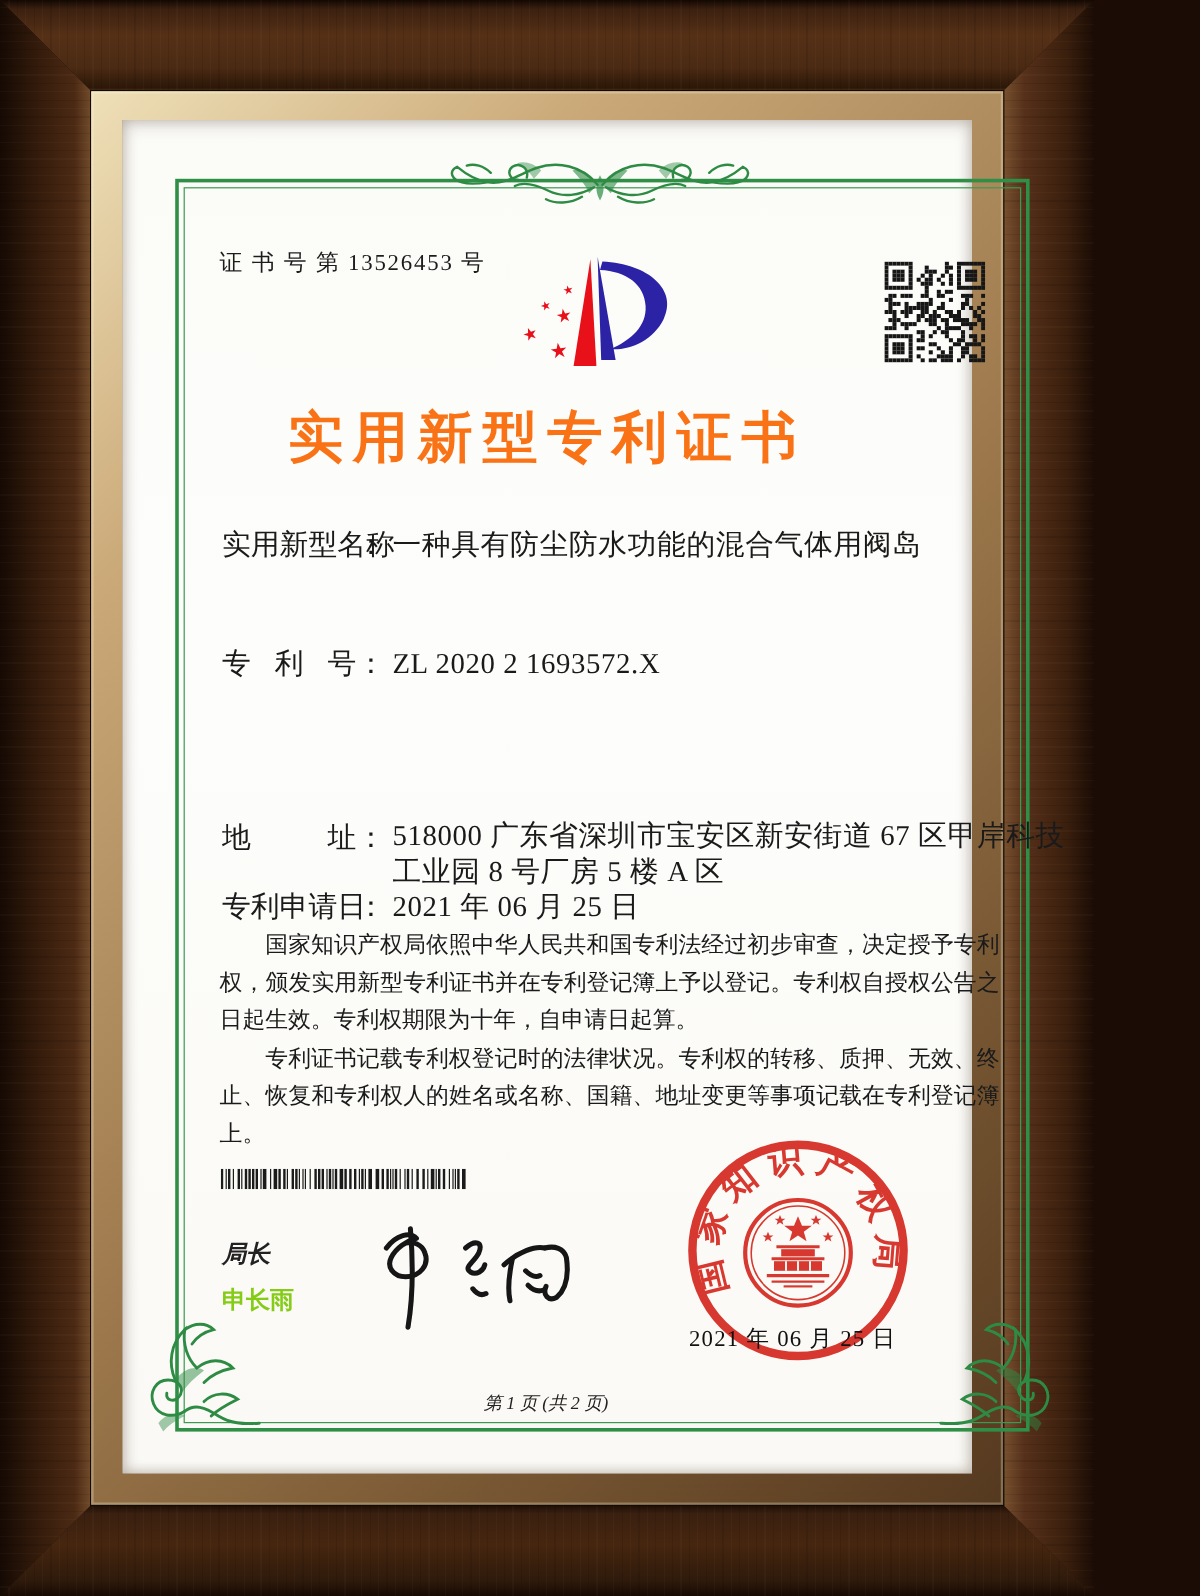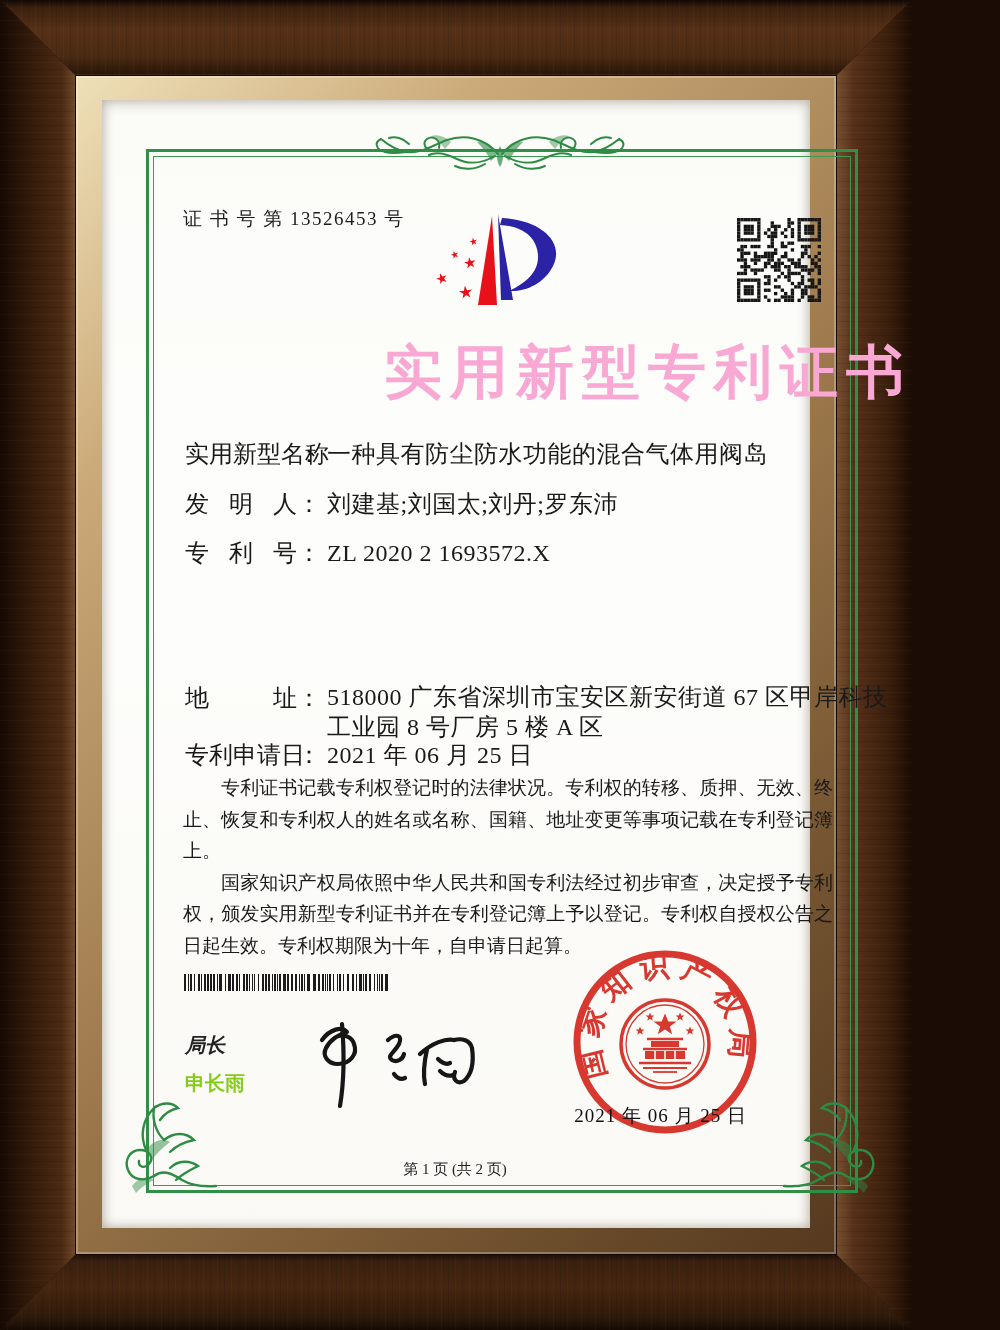--- a/index.html
+++ b/index.html
@@ -33,38 +33,38 @@
     box-shadow:inset 0 4px 14px rgba(60,40,15,.18), inset 0 -3px 10px rgba(60,40,15,.10), inset 4px 0 10px rgba(60,40,15,.08), inset -4px 0 10px rgba(60,40,15,.08);}
 
   
   .gborder{position:absolute;left:146px;top:149px;width:706px;height:1038px;border:3px solid #2f8f46;}
   .gborder-inner{position:absolute;inset:4px;border:1px solid #3a9a50;}
   .orn{position:absolute;}
 
   
   .txt{position:absolute;color:#1c1c1c;}
   .cert-no{left:183px;top:206px;font-size:19px;letter-spacing:1.5px;}
-  .title{left:0;right:0;top:334px;text-align:right;font-size:58px;font-weight:700;letter-spacing:8px;color:#f9a8d4;}
+  .title{left:0;right:0;top:334px;text-align:center;font-size:46px;font-weight:700;letter-spacing:8px;color:#f97316;}
 
   .frow{position:absolute;left:185px;font-size:24px;color:#1a1a1a;white-space:nowrap;}
   .flabel{display:inline-block;width:112px;text-align:justify;text-align-last:justify;}
   .fcolon{display:inline-block;margin-right:6px;}
   .fvalue{letter-spacing:.5px;}
   .fvalue-wrap{display:inline-block;width:566px;white-space:normal;vertical-align:top;line-height:30px;letter-spacing:.5px;}
   .frow2{position:absolute;left:485px;font-size:19px;color:#1a1a1a;white-space:nowrap;}
   .frow2 .flabel{width:96px;}
 
   .body-text{position:absolute;left:183px;top:772px;width:650px;font-size:19px;line-height:31.5px;color:#1a1a1a;text-align:justify;}
   .body-text p{margin:0;text-indent:2em;}
 
   .sig-title{position:absolute;left:185px;top:1032px;font-family:"Liberation Sans","DejaVu Sans",sans-serif;font-weight:700;font-size:20px;color:#222;font-style:italic;}
   .sig-name{position:absolute;left:185px;top:1070px;font-family:"Liberation Sans","DejaVu Sans",sans-serif;font-weight:700;font-size:20px;color:#84cc16;}
 
   .seal-date{position:absolute;left:568px;top:1103px;width:185px;text-align:center;font-size:19px;color:#111;z-index:6;letter-spacing:1px;}
-  .footer-page{position:absolute;left:355px;top:1160px;width:200px;text-align:center;font-size:15px;color:#222;}
+  .footer-page{position:absolute;left:355px;top:1160px;width:200px;text-align:center;font-size:15px;color:#222;font-style:italic;}
 
   .seal-svg{position:absolute;left:565px;top:945px;z-index:5;mix-blend-mode:multiply;opacity:.92;}
   .logo-svg{position:absolute;left:423px;top:192px;}
   .qr-svg{position:absolute;left:737px;top:218px;}
   .barcode-svg{position:absolute;left:184px;top:974px;}
   .signature-svg{position:absolute;left:308px;top:1018px;}
 </style>
 </head>
 <body>
 
@@ -423,36 +423,33 @@
       <rect x="73.92" y="80.64" width="3.36" height="3.36" fill="#161616"></rect>
       <rect x="77.28" y="80.64" width="3.36" height="3.36" fill="#161616"></rect>
       <rect x="80.64" y="80.64" width="3.36" height="3.36" fill="#161616"></rect>
     </svg>
 
   <div class="txt title">实用新型专利证书</div>
 
   <div class="frow" style="top:438px">
     <span class="flabel">实用新型名称</span><span class="fcolon">：</span><span class="fvalue">一种具有防尘防水功能的混合气体用阀岛</span>
   </div>
-  <div class="frow" style="top:488px">
-    <span class="flabel">发明人</span><span class="fcolon">：</span><span class="fvalue">刘建基;刘国太;刘丹;罗东沛</span>
-  </div>
   <div class="frow" style="top:537px">
     <span class="flabel">专利号</span><span class="fcolon">：</span><span class="fvalue">ZL 2020 2 1693572.X</span>
   </div>
   <div class="frow" style="top:682px">
     <span class="flabel">地址</span><span class="fcolon">：</span><span class="fvalue-wrap">518000 广东省深圳市宝安区新安街道 67 区甲岸科技工业园 8 号厂房 5 楼 A 区</span>
   </div>
   <div class="frow" style="top:739px">
     <span class="flabel">专利申请日</span><span class="fcolon">：</span><span class="fvalue">2021 年 06 月 25 日</span>
   </div>
 
   <div class="body-text">
+    <p>国家知识产权局依照中华人民共和国专利法经过初步审查，决定授予专利权，颁发实用新型专利证书并在专利登记簿上予以登记。专利权自授权公告之日起生效。专利权期限为十年，自申请日起算。</p>
     <p>专利证书记载专利权登记时的法律状况。专利权的转移、质押、无效、终止、恢复和专利权人的姓名或名称、国籍、地址变更等事项记载在专利登记簿上。</p>
-    <p>国家知识产权局依照中华人民共和国专利法经过初步审查，决定授予专利权，颁发实用新型专利证书并在专利登记簿上予以登记。专利权自授权公告之日起生效。专利权期限为十年，自申请日起算。</p>
   </div>
 
   <svg id="barcode-svg" class="barcode-svg" width="208" height="17" viewBox="0 0 208 17">
       <rect x="0" y="0" width="2" height="17" fill="#1b1b1b"></rect>
       <rect x="4" y="0" width="1" height="17" fill="#1b1b1b"></rect>
       <rect x="6" y="0" width="2" height="17" fill="#1b1b1b"></rect>
       <rect x="10" y="0" width="1" height="17" fill="#1b1b1b"></rect>
       <rect x="14" y="0" width="2" height="17" fill="#1b1b1b"></rect>
       <rect x="17" y="0" width="1" height="17" fill="#1b1b1b"></rect>
       <rect x="20" y="0" width="2" height="17" fill="#1b1b1b"></rect>

